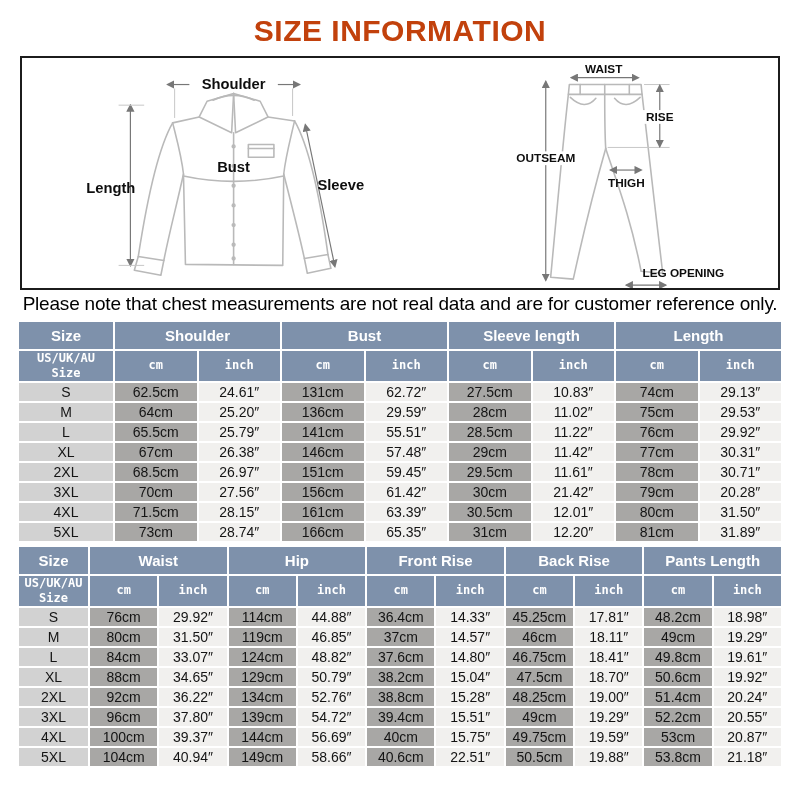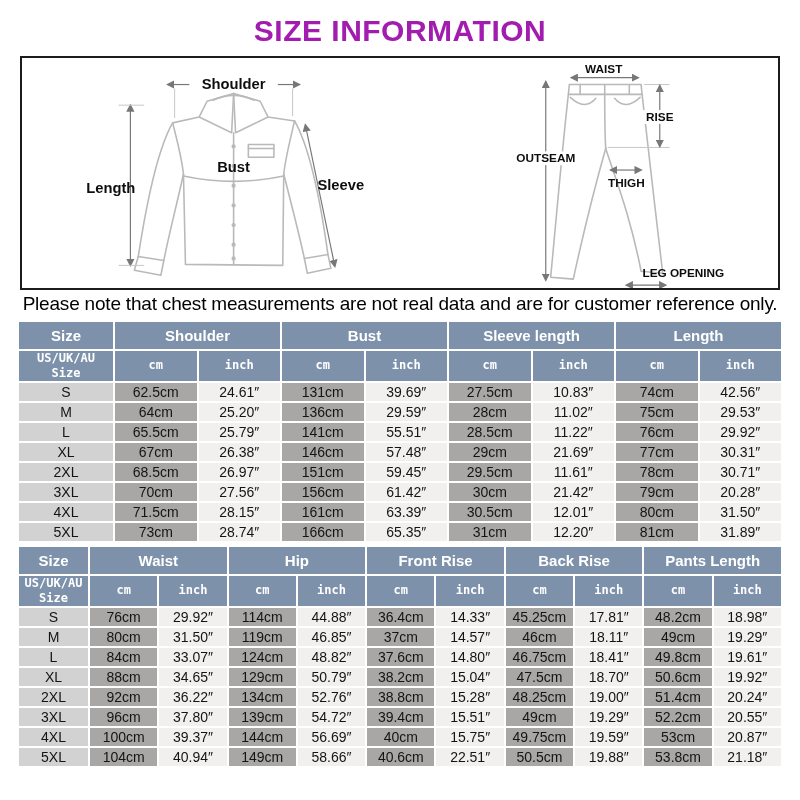--- a/index.html
+++ b/index.html
@@ -1,19 +1,19 @@
 <!DOCTYPE html>
 <html style="--header-blue: #7e91ab; --size-gray: #d2d2d2; --cm-gray: #a8a7a5; --inch-light: #f1f0ee; --line-gray: #b9b9b9; --arrow-gray: #777777;"><head>
 <meta charset="utf-8">
 <style>
   html,body{margin:0;padding:0;background:#fff;}
   body{width:800px;height:800px;font-family:"Liberation Sans",sans-serif;overflow:hidden;}
 
   .page-title{margin:14px 0 8px;text-align:center;font-size:30px;font-weight:bold;
-    letter-spacing:.5px;color:#a21caf;}
+    letter-spacing:.5px;color:#c2410c;}
 
   .diagram-box{margin:0 20px;height:234px;border:2px solid #1c1c1c;box-sizing:border-box;
     display:flex;background:#fff;}
   .diagram-box svg{width:50%;height:100%;display:block;}
   .dg-line{stroke:var(--line-gray);stroke-width:1.6;fill:none;stroke-linejoin:round;stroke-linecap:round;}
   .dg-thin{stroke:#c6c6c6;stroke-width:1;fill:none;}
   .dg-arrow{stroke:var(--arrow-gray);stroke-width:1.2;fill:none;}
   .dg-label{fill:#0e0e0e;font-weight:bold;font-family:"Liberation Sans",sans-serif;}
   .dg-label.big{font-size:15px;}
   .dg-label.small{font-size:12px;}
@@ -154,25 +154,25 @@
           <th class="h-sub">cm</th>
           <th class="h-sub">inch</th>
         </tr>
       </thead>
       <tbody>
         <tr>
           <td class="c-size">S</td>
           <td class="c-cm">62.5cm</td>
           <td class="c-inch">24.61″</td>
           <td class="c-cm">131cm</td>
-          <td class="c-inch">39.69″</td>
+          <td class="c-inch">62.72″</td>
           <td class="c-cm">27.5cm</td>
           <td class="c-inch">10.83″</td>
           <td class="c-cm">74cm</td>
-          <td class="c-inch">42.56″</td>
+          <td class="c-inch">29.13″</td>
         </tr>
         <tr>
           <td class="c-size">M</td>
           <td class="c-cm">64cm</td>
           <td class="c-inch">25.20″</td>
           <td class="c-cm">136cm</td>
           <td class="c-inch">29.59″</td>
           <td class="c-cm">28cm</td>
           <td class="c-inch">11.02″</td>
           <td class="c-cm">75cm</td>
@@ -189,21 +189,21 @@
           <td class="c-cm">76cm</td>
           <td class="c-inch">29.92″</td>
         </tr>
         <tr>
           <td class="c-size">XL</td>
           <td class="c-cm">67cm</td>
           <td class="c-inch">26.38″</td>
           <td class="c-cm">146cm</td>
           <td class="c-inch">57.48″</td>
           <td class="c-cm">29cm</td>
-          <td class="c-inch">21.69″</td>
+          <td class="c-inch">11.42″</td>
           <td class="c-cm">77cm</td>
           <td class="c-inch">30.31″</td>
         </tr>
         <tr>
           <td class="c-size">2XL</td>
           <td class="c-cm">68.5cm</td>
           <td class="c-inch">26.97″</td>
           <td class="c-cm">151cm</td>
           <td class="c-inch">59.45″</td>
           <td class="c-cm">29.5cm</td>

